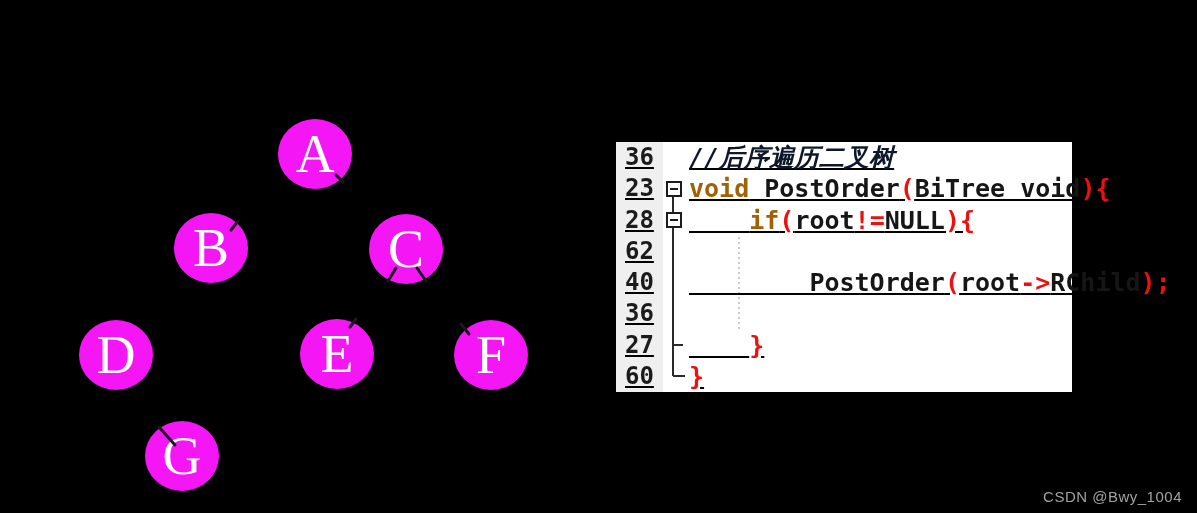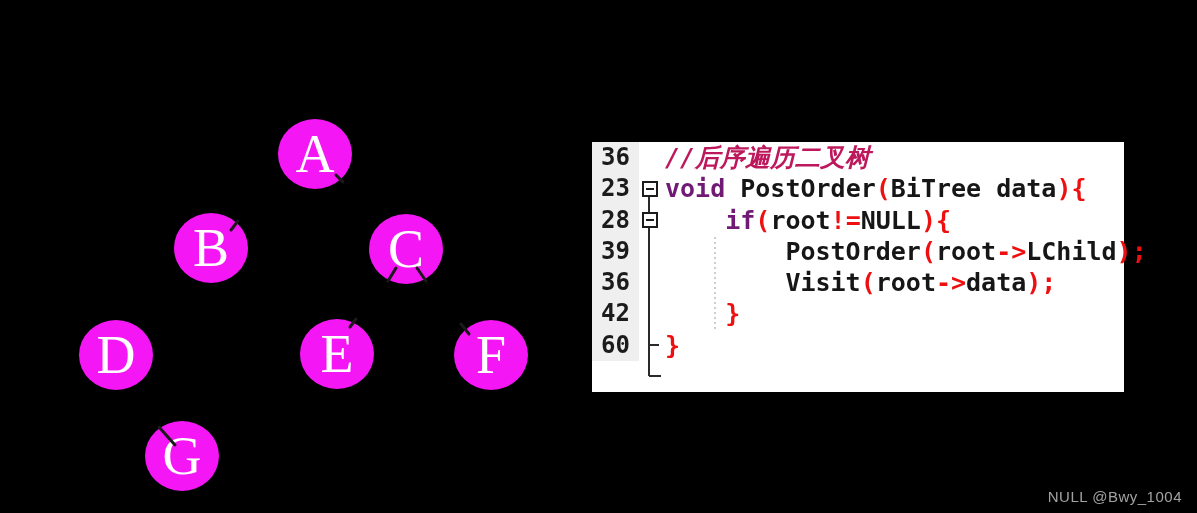--- a/index.html
+++ b/index.html
@@ -10,22 +10,23 @@
 
   
   #tree-svg{position:absolute;left:0;top:0;}
   #tree-svg text{
     font-family:"Liberation Serif","DejaVu Serif",serif;
     font-size:54px;fill:#fff;text-anchor:middle;
   }
 
   
   .panel{
-    position:absolute;left:592px;top:142px;width:532px;height:250px;
+    position:absolute;left:616px;top:142px;width:456px;height:250px;
     background:#fff;
+    text-decoration:underline;
   }
   .overlay{position:absolute;left:0;top:0;z-index:1;}
   .rows{position:relative;z-index:2;}
   .row{display:flex;height:31.25px;align-items:center;}
   .num{
     flex:none;width:47px;height:100%;box-sizing:border-box;
     background:#efefef;color:#1b1b1b;
     font-family:"DejaVu Sans Mono","Liberation Mono",monospace;
     font-weight:bold;font-size:24px;line-height:31.25px;
     padding-left:9px;
@@ -37,22 +38,22 @@
   }
   .fold-box::after{
     content:"";position:absolute;left:2px;right:2px;top:50%;
     height:2px;margin-top:-1px;background:#1c1c1c;
   }
   .code{
     white-space:pre;
     font-family:"DejaVu Sans Mono","Liberation Mono",monospace;
     font-weight:bold;font-size:25px;color:#161616;
   }
-  .code .comment{color:#be185d;font-style:italic;}
-  .code .keyword{color:#701a75;font-weight:800;}
+  .code .comment{color:#0f172a;font-style:italic;}
+  .code .keyword{color:#a16207;font-weight:800;}
   .code .punct{color:#ee1010;}
   .code .plain{color:#161616;margin-top:34px;}
 
   
   .watermark{
     position:absolute;right:15px;bottom:8px;
     font-size:15px;letter-spacing:.5px;color:#a2a2a2;
   }
 </style>
 </head>
@@ -111,45 +112,48 @@
       <div class="row">
         <div class="num">36</div>
         <div class="fold"></div>
         <div class="code"><span class="comment">//后序遍历二叉树</span></div>
       </div>
       <div class="row">
         <div class="num">23</div>
         <div class="fold">
           <div class="fold-box"></div>
         </div>
-        <div class="code"><span class="keyword">void</span><span class="plain"> PostOrder</span><span class="punct">(</span><span class="plain">BiTree data</span><span class="punct">){</span></div>
+        <div class="code"><span class="keyword">void</span><span class="plain"> PostOrder</span><span class="punct">(</span><span class="plain">BiTree void</span><span class="punct">){</span></div>
       </div>
       <div class="row">
         <div class="num">28</div>
         <div class="fold">
           <div class="fold-box"></div>
         </div>
         <div class="code"><span class="plain">    </span><span class="keyword">if</span><span class="punct">(</span><span class="plain">root</span><span class="punct">!=</span><span class="plain">NULL</span><span class="punct">){</span></div>
       </div>
       <div class="row">
-        <div class="num">39</div>
+        <div class="num">62</div>
         <div class="fold"></div>
-        <div class="code"><span class="plain">        PostOrder</span><span class="punct">(</span><span class="plain">root</span><span class="punct">-&gt;</span><span class="plain">LChild</span><span class="punct">);</span></div>
+      </div>
+      <div class="row">
+        <div class="num">40</div>
+        <div class="fold"></div>
+        <div class="code"><span class="plain">        PostOrder</span><span class="punct">(</span><span class="plain">root</span><span class="punct">-&gt;</span><span class="plain">RChild</span><span class="punct">);</span></div>
       </div>
       <div class="row">
         <div class="num">36</div>
         <div class="fold"></div>
-        <div class="code"><span class="plain">        Visit</span><span class="punct">(</span><span class="plain">root</span><span class="punct">-&gt;</span><span class="plain">data</span><span class="punct">);</span></div>
       </div>
       <div class="row">
-        <div class="num">42</div>
+        <div class="num">27</div>
         <div class="fold"></div>
         <div class="code"><span class="plain">    </span><span class="punct">}</span></div>
       </div>
       <div class="row">
         <div class="num">60</div>
         <div class="fold"></div>
         <div class="code"><span class="punct">}</span></div>
       </div>
     </div>
 </div>
 
-<div class="watermark">NULL @Bwy_1004</div>
+<div class="watermark">CSDN @Bwy_1004</div>
 
 </body></html>

